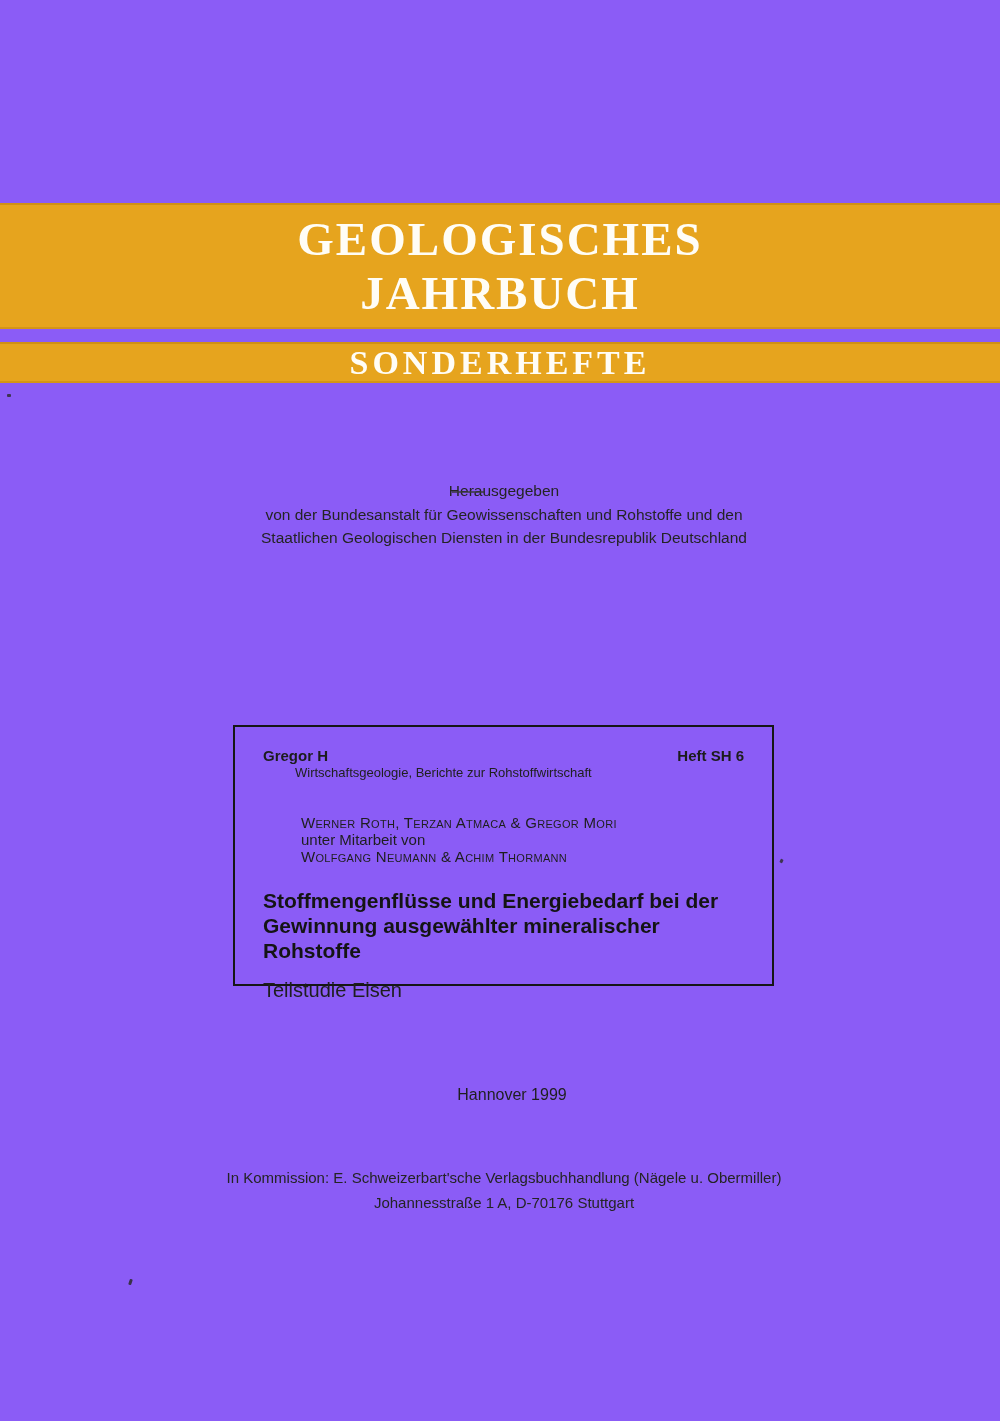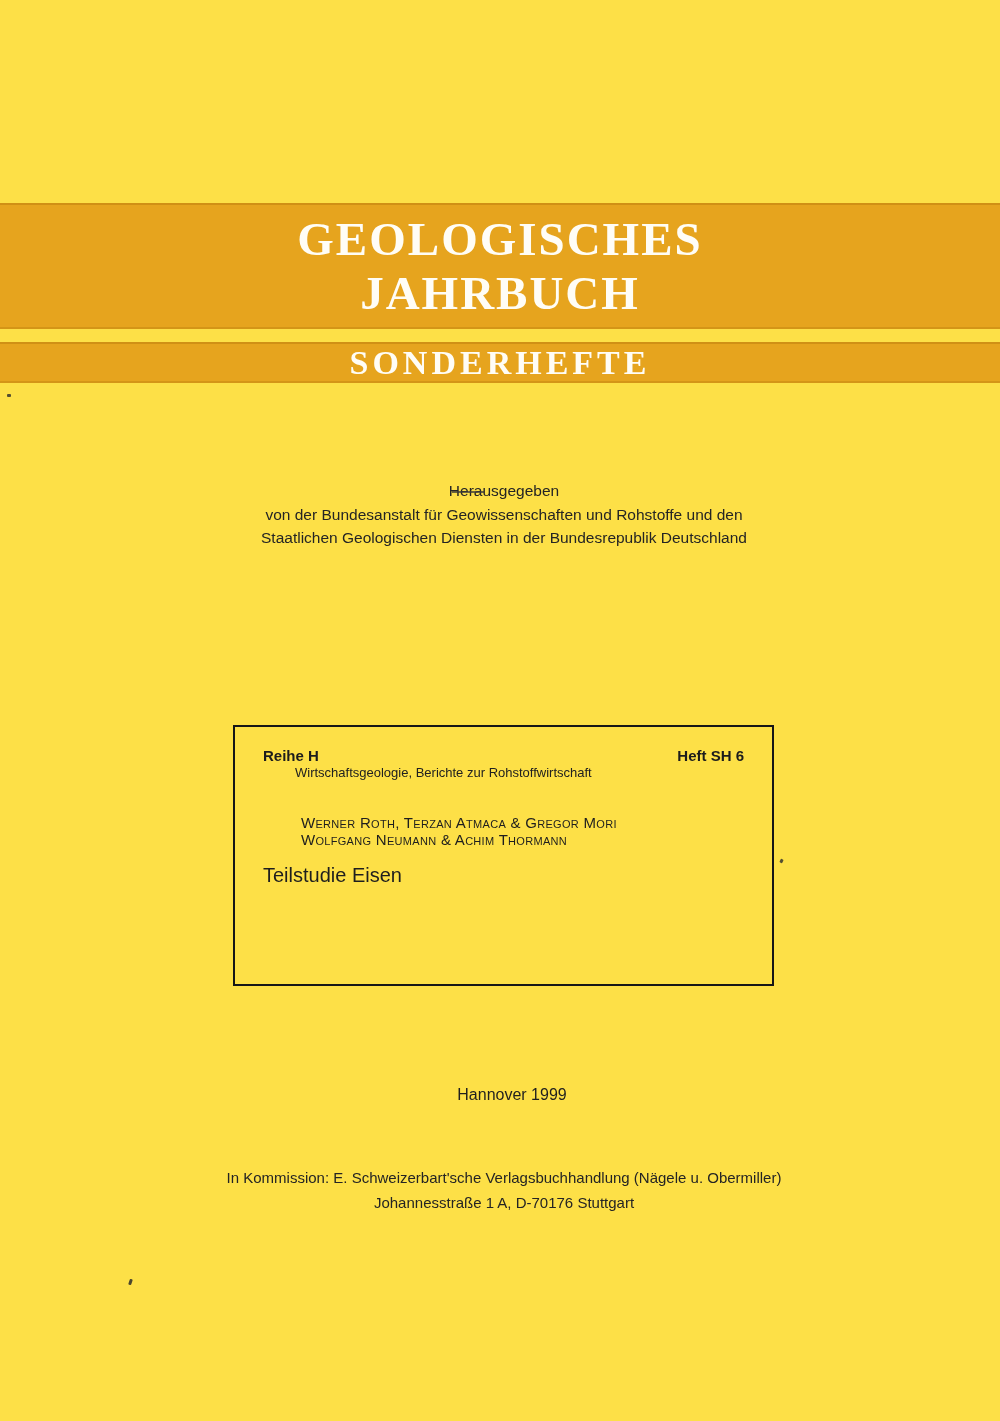--- a/index.html
+++ b/index.html
@@ -5,21 +5,21 @@
   html, body {
     margin: 0;
     padding: 0;
     background: #e9e9e9;
   }
   .page {
     position: relative;
     width: 1000px;
     height: 1421px;
     margin: 0 auto;
-    background: #fde047;
+    background: #8b5cf6;
     overflow: hidden;
     font-family: "Liberation Sans", sans-serif;
     color: #1c1c1c;
   }
 
   
   .band {
     position: absolute;
     left: 0;
     width: 100%;
@@ -177,27 +177,32 @@
 
   <div class="publisher">
     <div>Herausgegeben</div>
     <div>von der Bundesanstalt für Geowissenschaften und Rohstoffe und den</div>
     <div>Staatlichen Geologischen Diensten in der Bundesrepublik Deutschland</div>
   </div>
   <div class="strike-artifact"></div>
 
   <div class="info-box">
     <div class="series-row">
-      <span>Reihe H</span>
+      <span>Gregor H</span>
       <span>Heft SH 6</span>
     </div>
     <div class="series-subtitle">Wirtschaftsgeologie, Berichte zur Rohstoffwirtschaft</div>
     <div class="authors">
       <div class="smallcaps">Werner Roth, Terzan Atmaca &amp; Gregor Mori</div>
+      <div>unter Mitarbeit von</div>
       <div class="smallcaps">Wolfgang Neumann &amp; Achim Thormann</div>
+    </div>
+    <div class="box-title">
+      <div>Stoffmengenflüsse und Energiebedarf bei der</div>
+      <div>Gewinnung ausgewählter mineralischer Rohstoffe</div>
     </div>
     <div class="box-subtitle">Teilstudie Eisen</div>
   </div>
 
   <div class="city-year">Hannover 1999</div>
   <div class="commission">
     <div>In Kommission: E. Schweizerbart'sche Verlagsbuchhandlung (Nägele u. Obermiller)</div>
     <div>Johannesstraße 1 A, D-70176 Stuttgart</div>
   </div>
 

